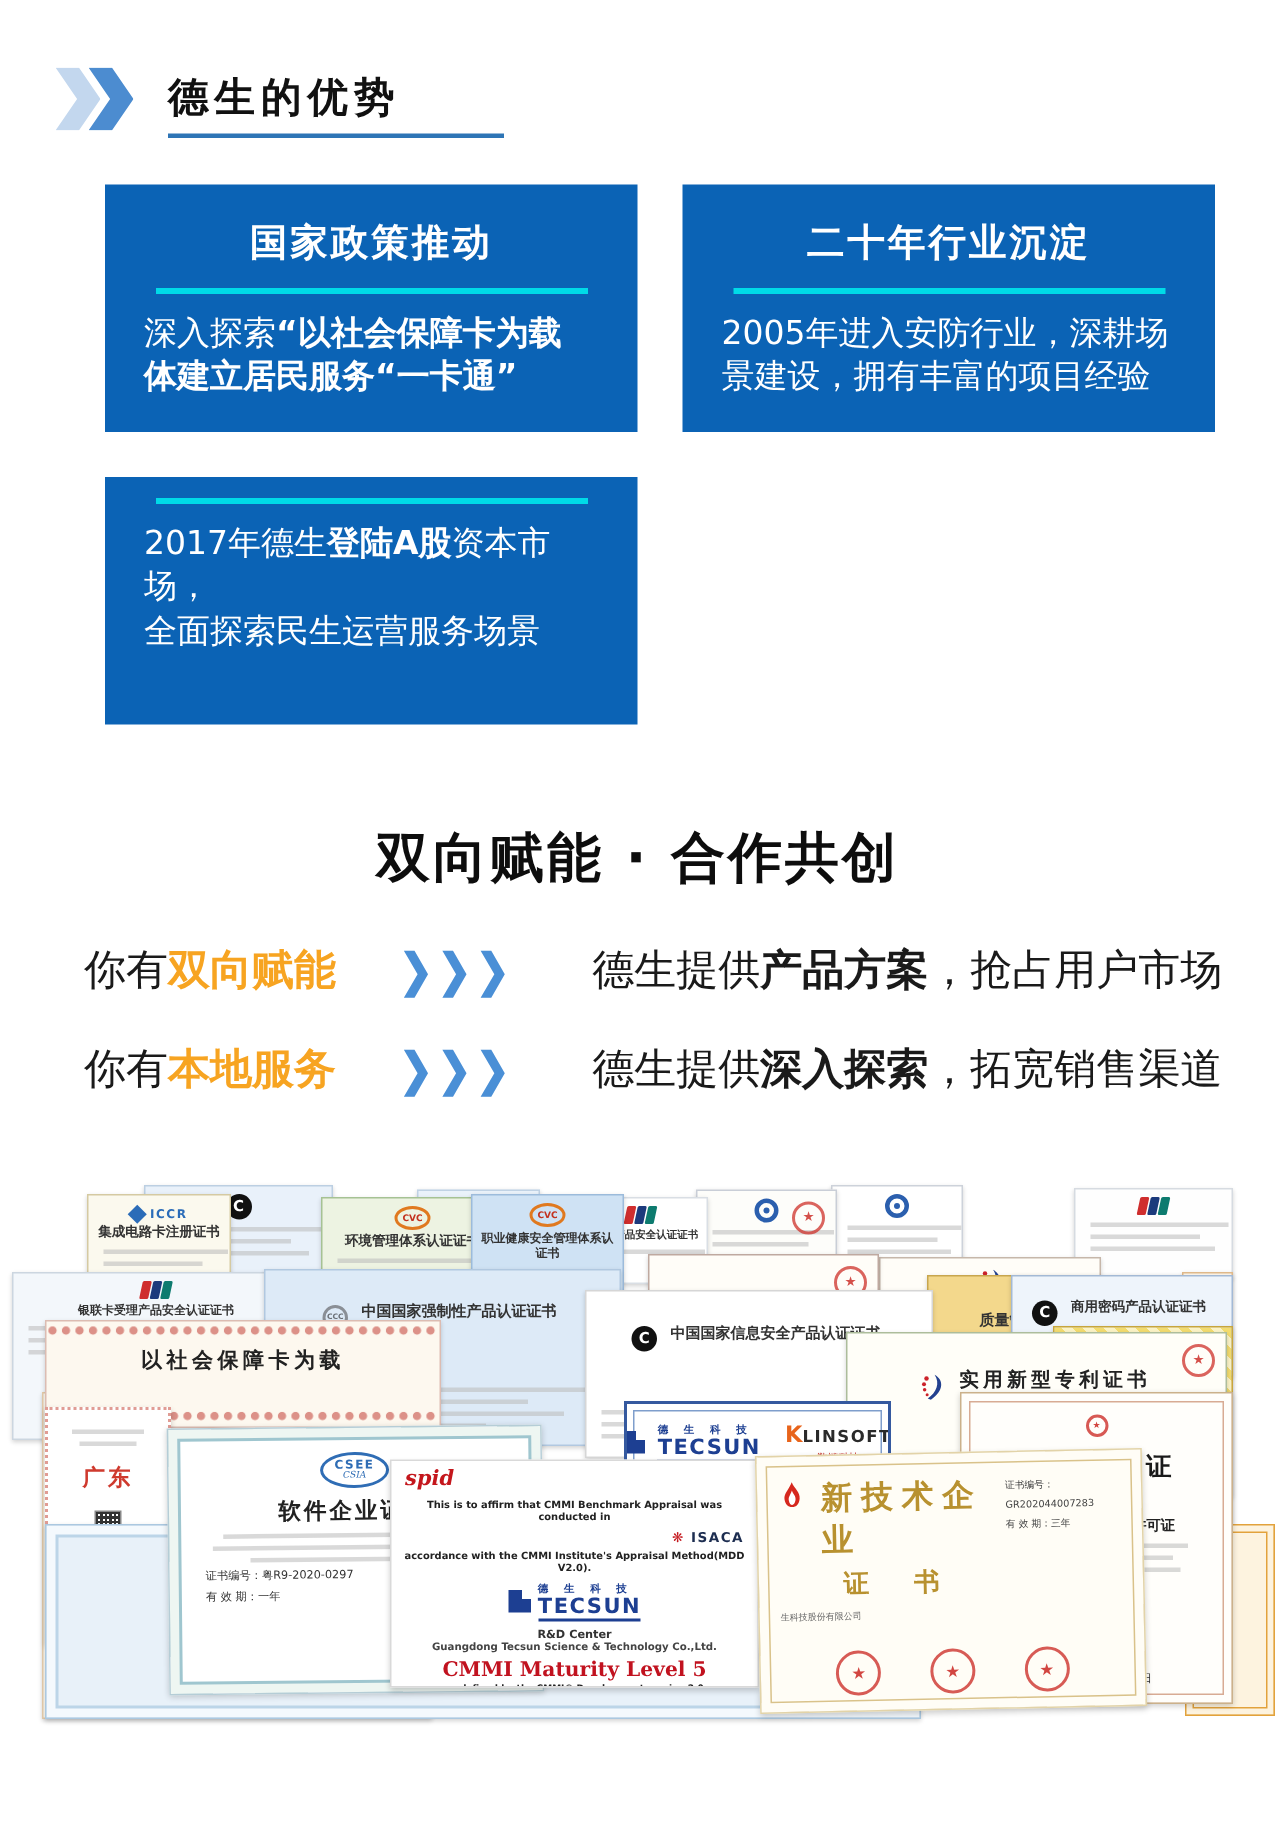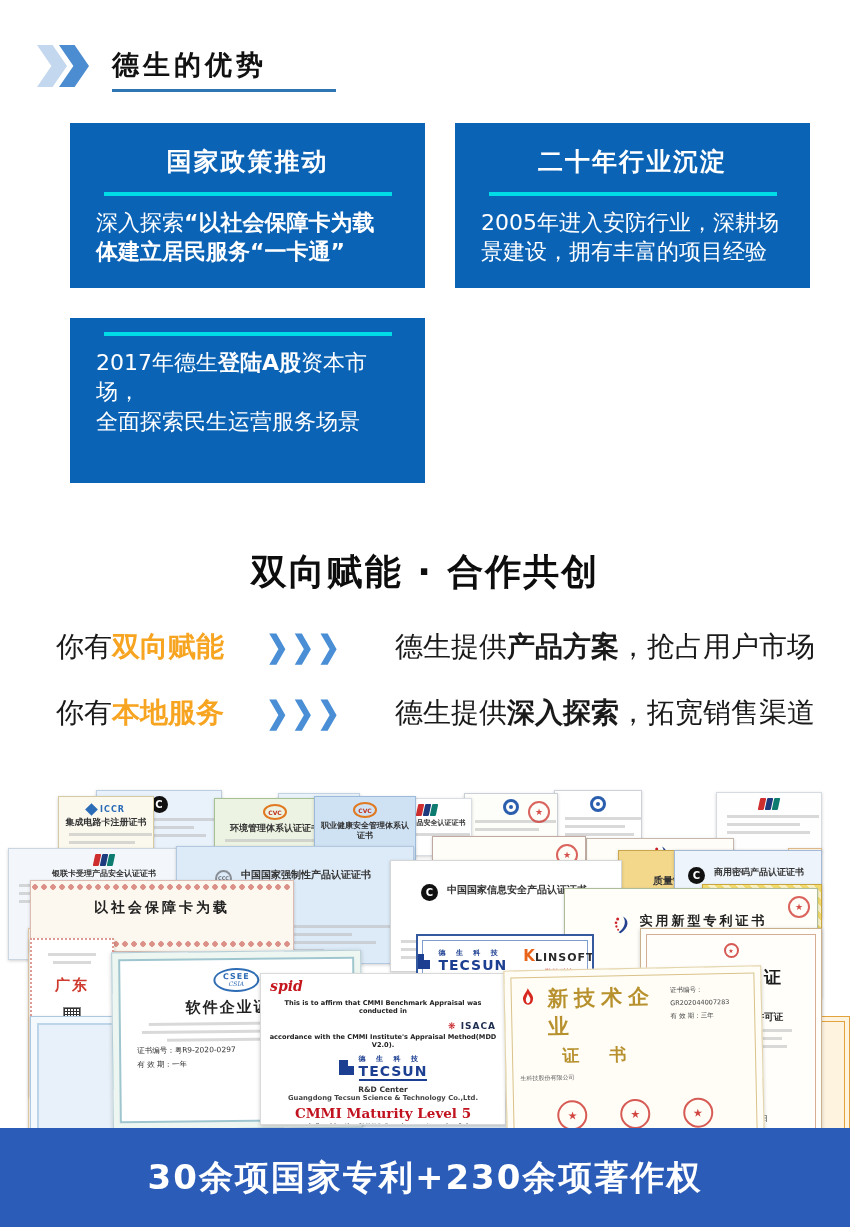--- a/index.html
+++ b/index.html
@@ -539,16 +539,13 @@
     
     
   </div>
       <div class="cert f-guil" style="left: 2px; top: 228px; width: 584px; height: 130px; z-index: 9; background: rgb(232, 241, 249); border-color: rgb(171, 200, 224);">
     
     
     
   </div>
     </div>
 
-  <div class="footer">
-    <div class="footer-text">30余项国家专利+230余项著作权</div>
-  </div>
 </div>
 
 </body></html>

